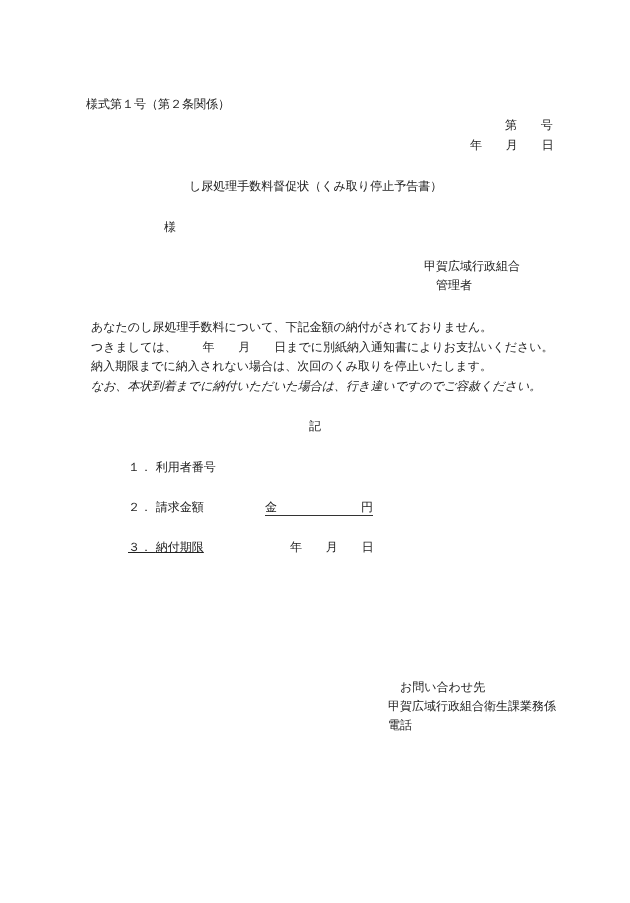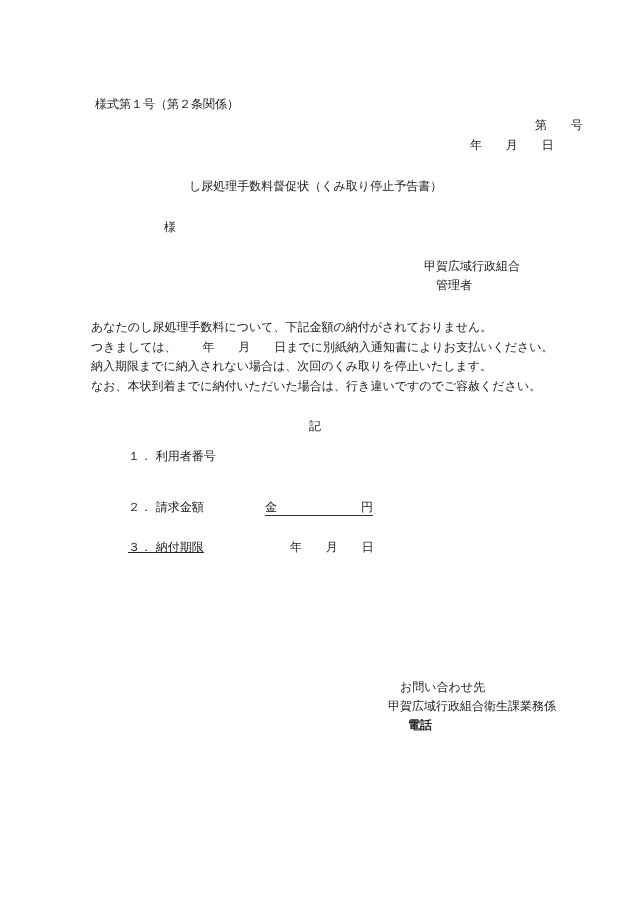--- a/index.html
+++ b/index.html
@@ -20,23 +20,23 @@
     .underline-field {
       border-bottom: 1px solid #333333;
       display: inline-block;
     }
   </style>
 </head>
 <body>
 
 <div>
 
-  <div class="abs" style="left:95px; top:96px;">様式第１号（第２条関係）</div>
+  <div class="abs" style="left:86px; top:96px;">様式第１号（第２条関係）</div>
 
-  <div class="abs" style="left:535px; top:117px;">
+  <div class="abs" style="left:505px; top:117px;">
     <span>第</span>
     <span style="margin-left:20px;">号</span>
   </div>
 
   <div class="abs" style="left:470px; top:137px;">
     <span>年</span>
     <span style="margin-left:20px;">月</span>
     <span style="margin-left:20px;">日</span>
   </div>
 
@@ -48,25 +48,25 @@
   <div class="abs" style="left:436px; top:277px;">管理者</div>
 
   <div class="abs" style="left:91px; top:319px;text-align:right;">あなたのし尿処理手数料について、下記金額の納付がされておりません。</div>
   <div class="abs" style="left:91px; top:339px;">
     <span>つきましては、</span>
     <span style="margin-left:22px;">年</span>
     <span style="margin-left:20px;">月</span>
     <span style="margin-left:20px;">日までに別紙納入通知書によりお支払いください。</span>
   </div>
   <div class="abs" style="left:91px; top:358px;">納入期限までに納入されない場合は、次回のくみ取りを停止いたします。</div>
-  <div class="abs" style="left:91px; top:378px;">なお、本状到着までに納付いただいた場合は、行き違いですのでご容赦ください。</div>
+  <div class="abs" style="left:91px; top:378px;font-style:italic;">なお、本状到着までに納付いただいた場合は、行き違いですのでご容赦ください。</div>
 
   <div class="abs" style="left:309px; top:418px;">記</div>
 
-  <div class="abs" style="left:128px; top:448px;text-align:right;">
+  <div class="abs" style="left:128px; top:459px;text-align:right;">
     <span>１．</span>
     <span>利用者番号</span>
   </div>
 
   <div class="abs" style="left:128px; top:499px;">
     <span>２．</span>
     <span>請求金額</span>
   </div>
   <div class="abs underline-field" style="left:265px; top:499px; width:108px;">
     <span>金</span>
@@ -78,15 +78,15 @@
     <span>納付期限</span>
   </div>
   <div class="abs" style="left:290px; top:539px;">
     <span>年</span>
     <span style="margin-left:20px;">月</span>
     <span style="margin-left:20px;">日</span>
   </div>
 
   <div class="abs" style="left:388px; top:679px;margin-left:12px;">お問い合わせ先</div>
   <div class="abs" style="left:388px; top:698px;">甲賀広域行政組合衛生課業務係</div>
-  <div class="abs" style="left:408px; top:717px;font-weight:bold;">電話</div>
+  <div class="abs" style="left:388px; top:717px;">電話</div>
 
 </div>
 
 </body></html>

